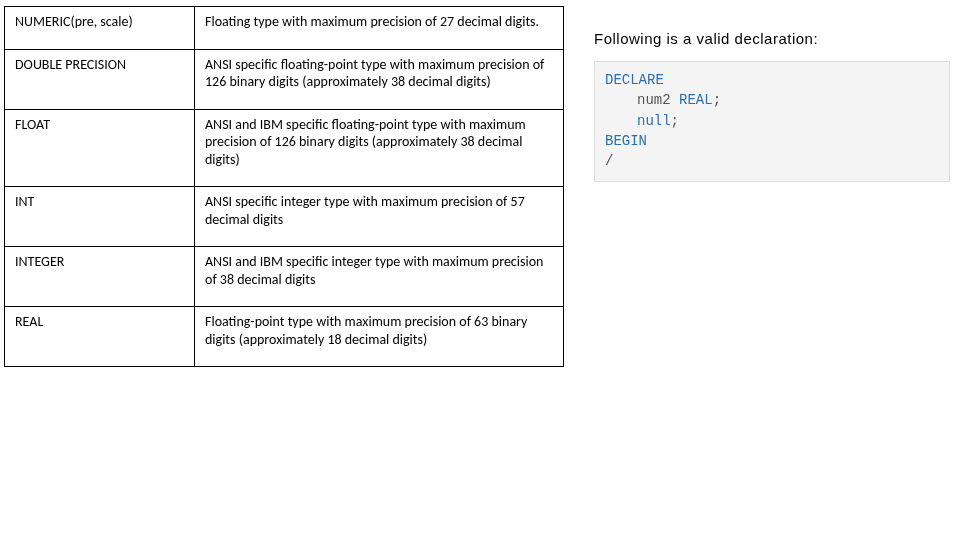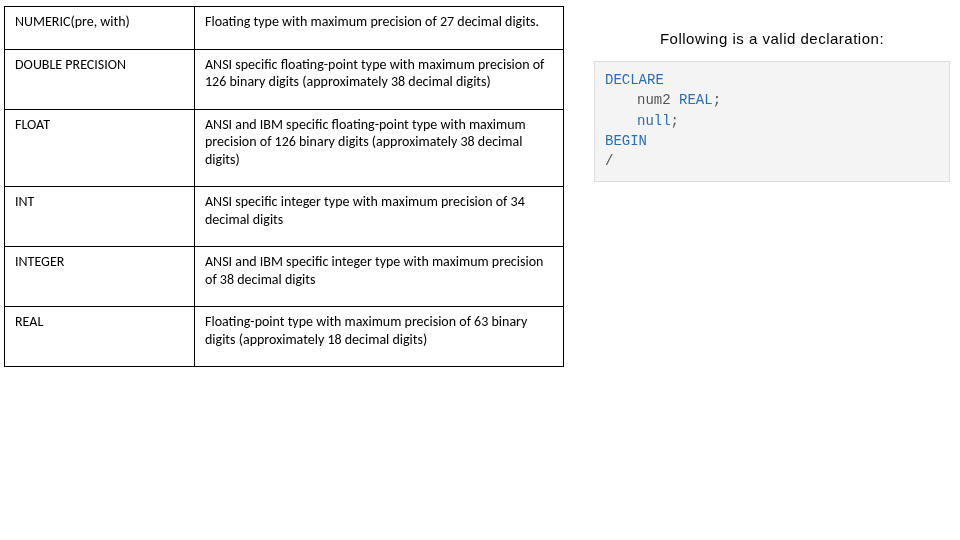--- a/index.html
+++ b/index.html
@@ -33,55 +33,54 @@
   }
   td.col1 {
     width: 190px;
   }
   .heading {
     font-family: Verdana, Geneva, sans-serif;
     font-size: 15px;
     color: #000;
     letter-spacing: 0.5px;
     margin-bottom: 14px;
-    text-align: center;
   }
   .codebox {
     background: #f4f4f4;
     border: 1px solid #ddd;
     padding: 8px 10px 10px 10px;
     font-family: Consolas, "Courier New", monospace;
     font-size: 14px;
     line-height: 1.45;
     color: #555;
   }
   .kw { color: #2a6fb3; }
   .indent { display:inline-block; width: 32px; }
 </style>
 </head>
 <body>
 
 <div class="left">
   <table>
     <tbody>
       <tr>
-        <td class="col1">NUMERIC(pre, with)</td>
+        <td class="col1">NUMERIC(pre, scale)</td>
         <td>Floating type with maximum precision of 27 decimal digits.</td>
       </tr>
       <tr>
         <td class="col1">DOUBLE PRECISION</td>
         <td>ANSI specific floating-point type with maximum precision of 126 binary digits (approximately 38 decimal digits)</td>
       </tr>
       <tr>
         <td class="col1">FLOAT</td>
         <td>ANSI and IBM specific floating-point type with maximum precision of 126 binary digits (approximately 38 decimal digits)</td>
       </tr>
       <tr>
         <td class="col1">INT</td>
-        <td>ANSI specific integer type with maximum precision of 34 decimal digits</td>
+        <td>ANSI specific integer type with maximum precision of 57 decimal digits</td>
       </tr>
       <tr>
         <td class="col1">INTEGER</td>
         <td>ANSI and IBM specific integer type with maximum precision of 38 decimal digits</td>
       </tr>
       <tr>
         <td class="col1">REAL</td>
         <td>Floating-point type with maximum precision of 63 binary digits (approximately 18 decimal digits)</td>
       </tr>
     </tbody>

